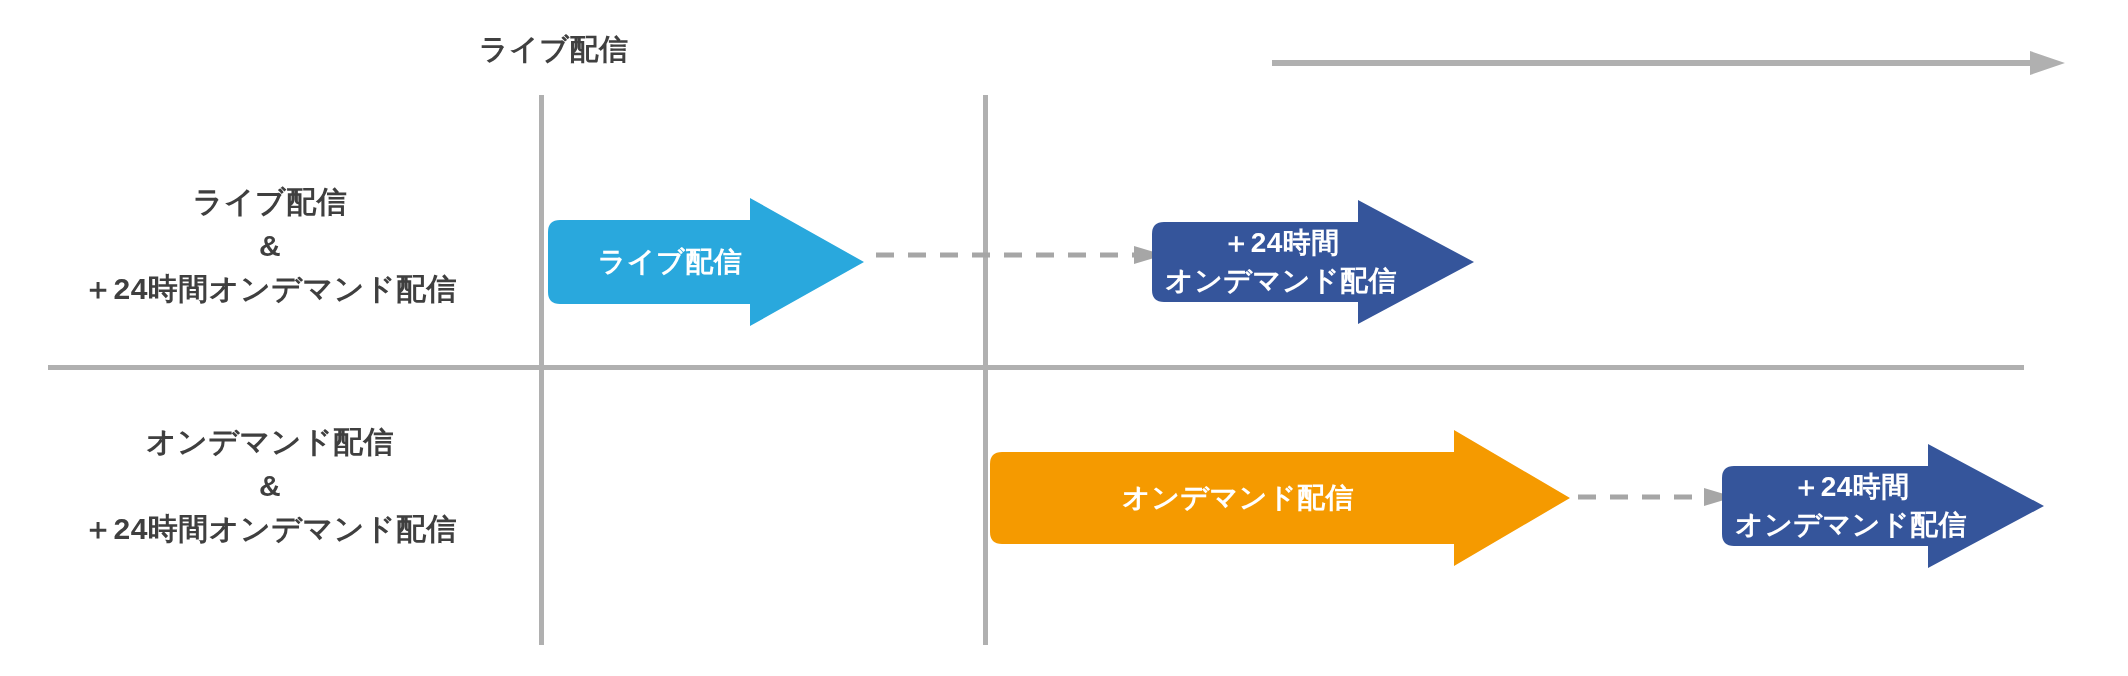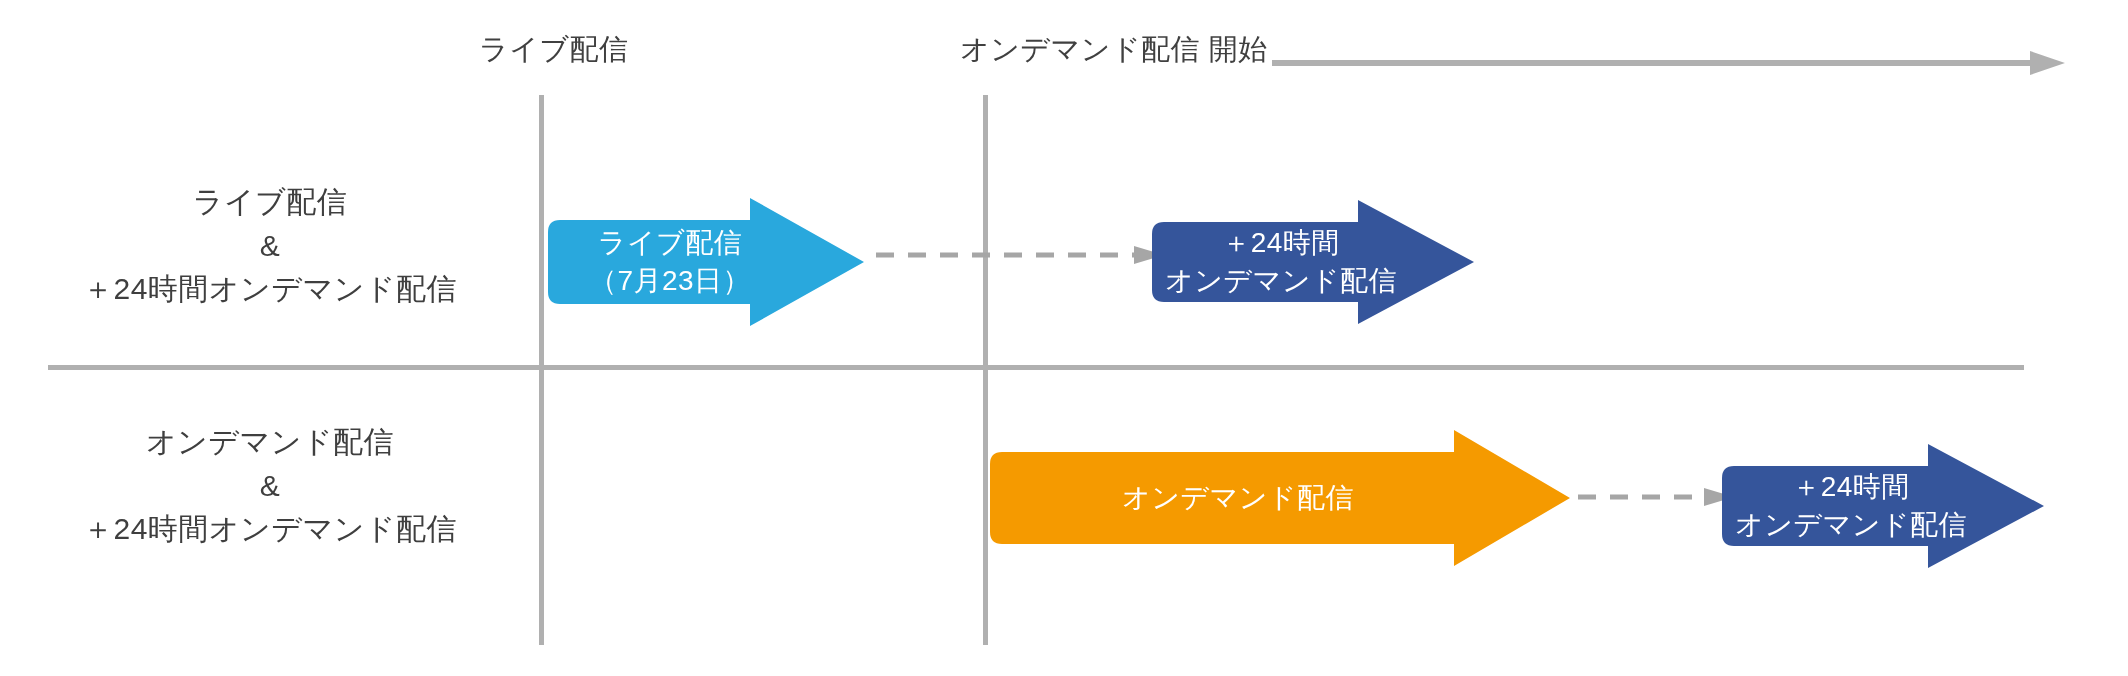--- a/index.html
+++ b/index.html
@@ -13,20 +13,21 @@
     color: #3a3a3a;
     -webkit-font-smoothing: antialiased;
   }
 
   #diagram {
     position: relative;
     width: 2072px;
     height: 676px;
     background: #ffffff;
     overflow: hidden;
+    font-weight: bold;
   }
 
   
   .v-rule {
     position: absolute;
     width: 5px;
     background: #b0b0b0;
     top: 95px;
     height: 550px;
   }
@@ -129,21 +130,20 @@
   .connector.row1 { left: 876px; top: 243px; width: 290px; }
   .connector.row2 { left: 1578px; top: 485px; width: 158px; }
 </style>
 </head>
 <body>
 
 <div id="diagram">
 
   <div class="axis-label live">ライブ配信</div>
 
-  <div class="axis-label ondemand">オンデマンド配信 開始</div>
 
   <svg class="axis-arrow" viewBox="0 0 795 30" preserveAspectRatio="none">
     <line x1="0" y1="15" x2="760" y2="15" stroke="#b0b0b0" stroke-width="6"></line>
     <polygon points="758,3 793,15 758,27" fill="#b0b0b0"></polygon>
   </svg>
 
   <div class="v-rule live-marker"></div>
   <div class="v-rule ondemand-marker"></div>
   <div class="h-divider"></div>
 
@@ -152,21 +152,20 @@
     <span class="line">&amp;</span>
     <span class="line">＋24時間オンデマンド配信</span>
   </div>
 
   <div class="arrow live-arrow">
     <svg class="arrow-bg" viewBox="0 0 316 128" preserveAspectRatio="none">
       <path d="M 0 34 Q 0 22 12 22 L 202 22 L 202 0 L 316 64 L 202 128 L 202 106 L 12 106 Q 0 106 0 94 Z" fill="#29a8dd"></path>
     </svg>
     <div class="arrow-text">
       <span class="line">ライブ配信</span>
-      <span class="line">（7月23日）</span>
     </div>
   </div>
 
   <svg class="connector row1" viewBox="0 0 290 24" preserveAspectRatio="none">
     <line x1="0" y1="12" x2="262" y2="12" stroke="#a6a6a6" stroke-width="5" stroke-dasharray="18 14"></line>
     <polygon points="258,3 288,12 258,21" fill="#a6a6a6"></polygon>
   </svg>
 
   <div class="arrow plus24-row1">
     <svg class="arrow-bg" viewBox="0 0 322 124" preserveAspectRatio="none">

